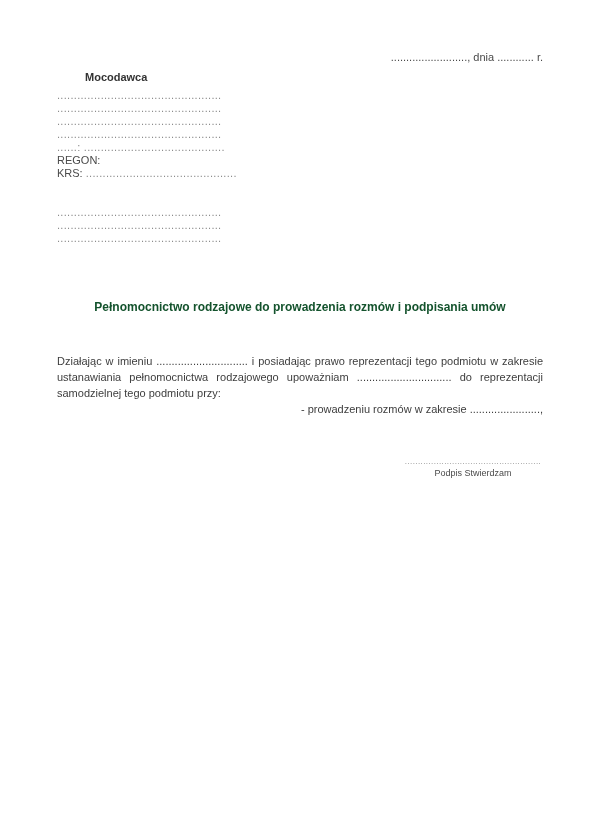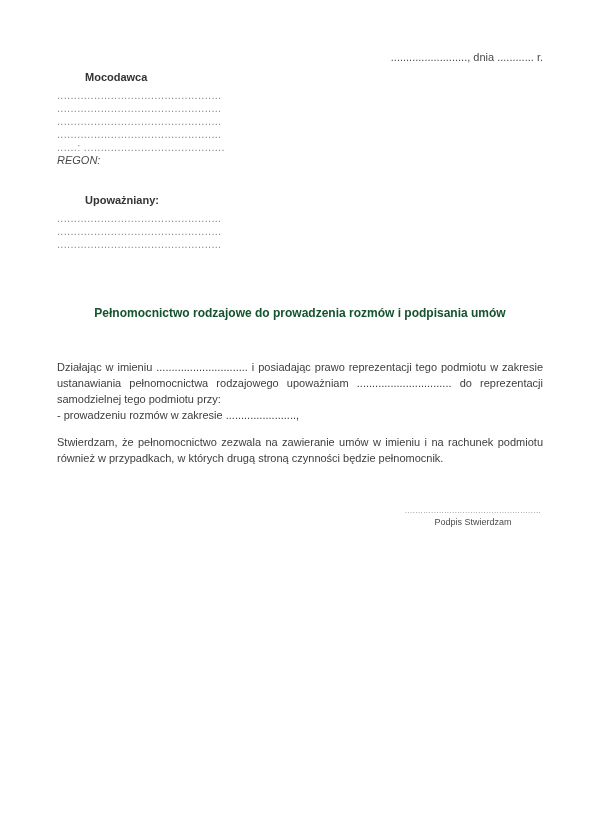--- a/index.html
+++ b/index.html
@@ -40,21 +40,20 @@
     line-height: 13px;
     color: #8c8c8c;
     letter-spacing: 0.3px;
     white-space: nowrap;
     overflow: hidden;
   }
   .plain-line {
     line-height: 13px;
     color: #4a4a4a;
     white-space: nowrap;
-    font-style: italic;
   }
   .plain-line .dots {
     color: #8c8c8c;
     letter-spacing: 0.3px;
   }
   .doc-title {
     text-align: center;
     font-weight: bold;
     font-size: 12px;
     color: #14532d;
@@ -71,21 +70,21 @@
   }
   .para-block {
     margin-bottom: 11px;
     margin-top: 38px;
   }
   .para-block .para {
     margin-bottom: 0;
   }
   .list-line {
     line-height: 16px;
-    text-align: left;
+    text-align: right;
     color: #3d3d3d;
   }
   .signature-block {
     margin-top: 40px;
     margin-left: auto;
     width: 140px;
     text-align: center;
   }
   .signature-dots {
     font-size: 8px;
@@ -109,38 +108,37 @@
   <div class="date-line">........................., dnia ............ r.</div>
 
   <div class="address-block">
     <div class="block-heading">Mocodawca</div>
     <div class="fill-line">.................................................</div>
     <div class="fill-line">.................................................</div>
     <div class="fill-line">.................................................</div>
     <div class="fill-line">.................................................</div>
     <div class="fill-line">......: ..........................................</div>
     <div class="plain-line">REGON:</div>
+    <div class="plain-line"><span>KRS:</span> <span class="dots">.............................................</span></div>
   </div>
 
   <div class="address-block">
-    <div class="block-heading">Upoważniany:</div>
     <div class="fill-line">.................................................</div>
     <div class="fill-line">.................................................</div>
     <div class="fill-line">.................................................</div>
   </div>
 
   <div class="doc-title">Pełnomocnictwo rodzajowe do prowadzenia rozmów i podpisania umów</div>
 
   <div class="para-block">
     <div class="para">Działając w imieniu .............................. i posiadając prawo reprezentacji tego podmiotu w zakresie ustanawiania pełnomocnictwa rodzajowego upoważniam ............................... do reprezentacji samodzielnej tego podmiotu przy:</div>
     <div class="list-line">- prowadzeniu rozmów w zakresie .......................,</div>
   </div>
 
 
-  <p class="para">Stwierdzam, że pełnomocnictwo zezwala na zawieranie umów w imieniu i na rachunek podmiotu również w przypadkach, w których drugą stroną czynności będzie pełnomocnik.</p>
 
 
   <div class="signature-block">
     <div class="signature-dots">....................................................</div>
     <div class="signature-label">Podpis Stwierdzam</div>
   </div>
 
 </div>
 
 </body></html>

